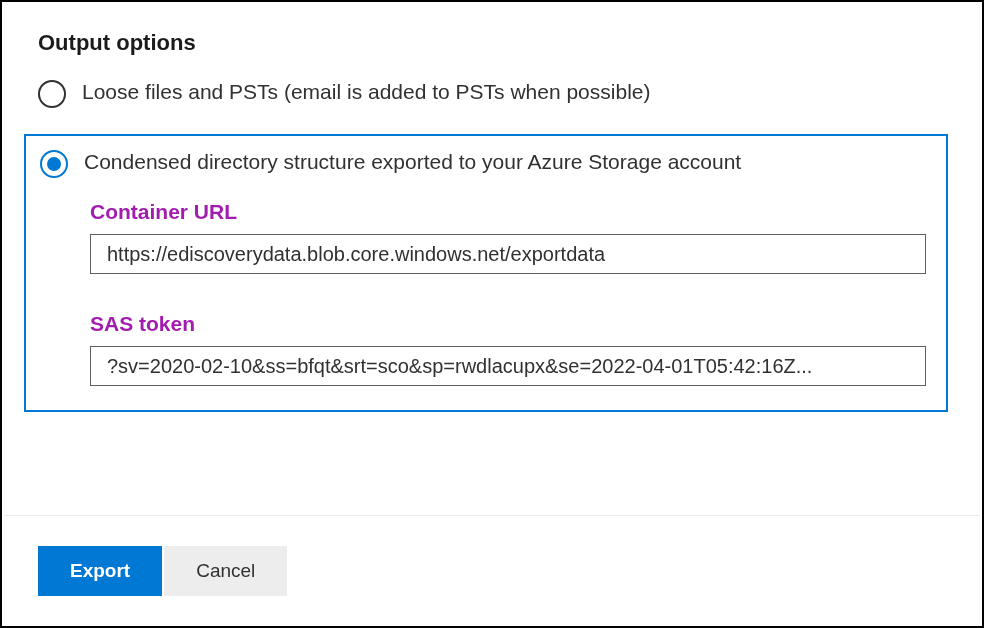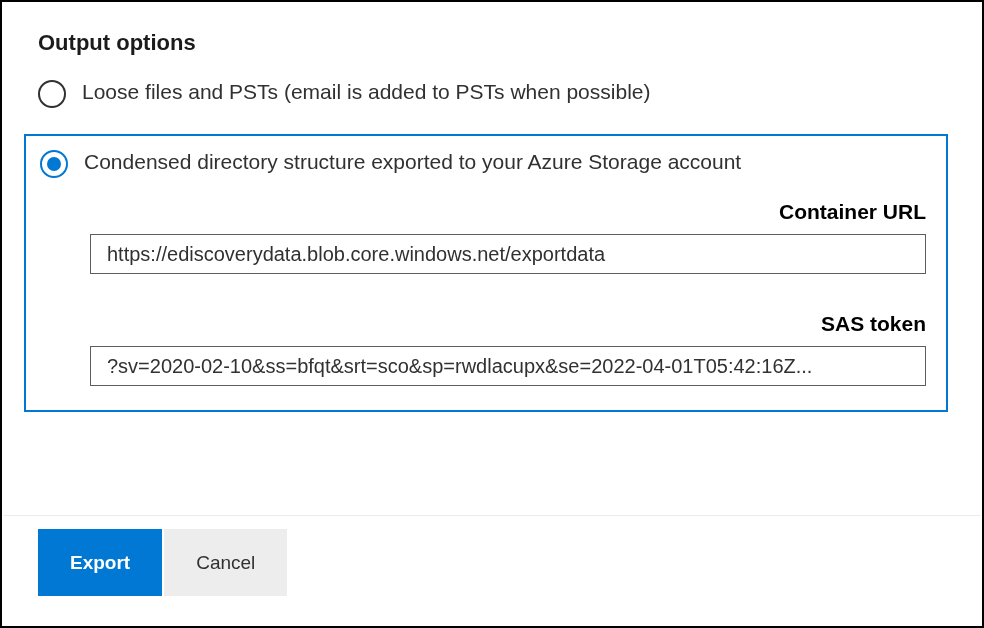--- a/index.html
+++ b/index.html
@@ -65,23 +65,22 @@
     .selected-panel .radio-row {
       margin-bottom: 22px;
     }
     .field-group {
       margin-left: 50px;
       margin-right: 6px;
     }
     .field-label {
       font-size: 21px;
       font-weight: 600;
-      color: #000000;
+      color: #a21caf;
       margin-bottom: 10px;
-      text-align: right;
     }
     .field-input {
       width: 100%;
       height: 40px;
       border: 1px solid #605e5c;
       padding: 0 16px;
       font-size: 20px;
       font-family: inherit;
       color: #323130;
       background: #fff;
@@ -98,21 +97,21 @@
       background: #edebe9;
     }
     .button-bar {
       position: absolute;
       bottom: 30px;
       left: 36px;
       display: flex;
       gap: 0;
     }
     .btn {
-      height: 67px;
+      height: 50px;
       padding: 0 32px;
       font-size: 19px;
       font-family: inherit;
       border: none;
       cursor: pointer;
     }
     .btn-primary {
       background: #0078d4;
       color: #fff;
       font-weight: 600;

